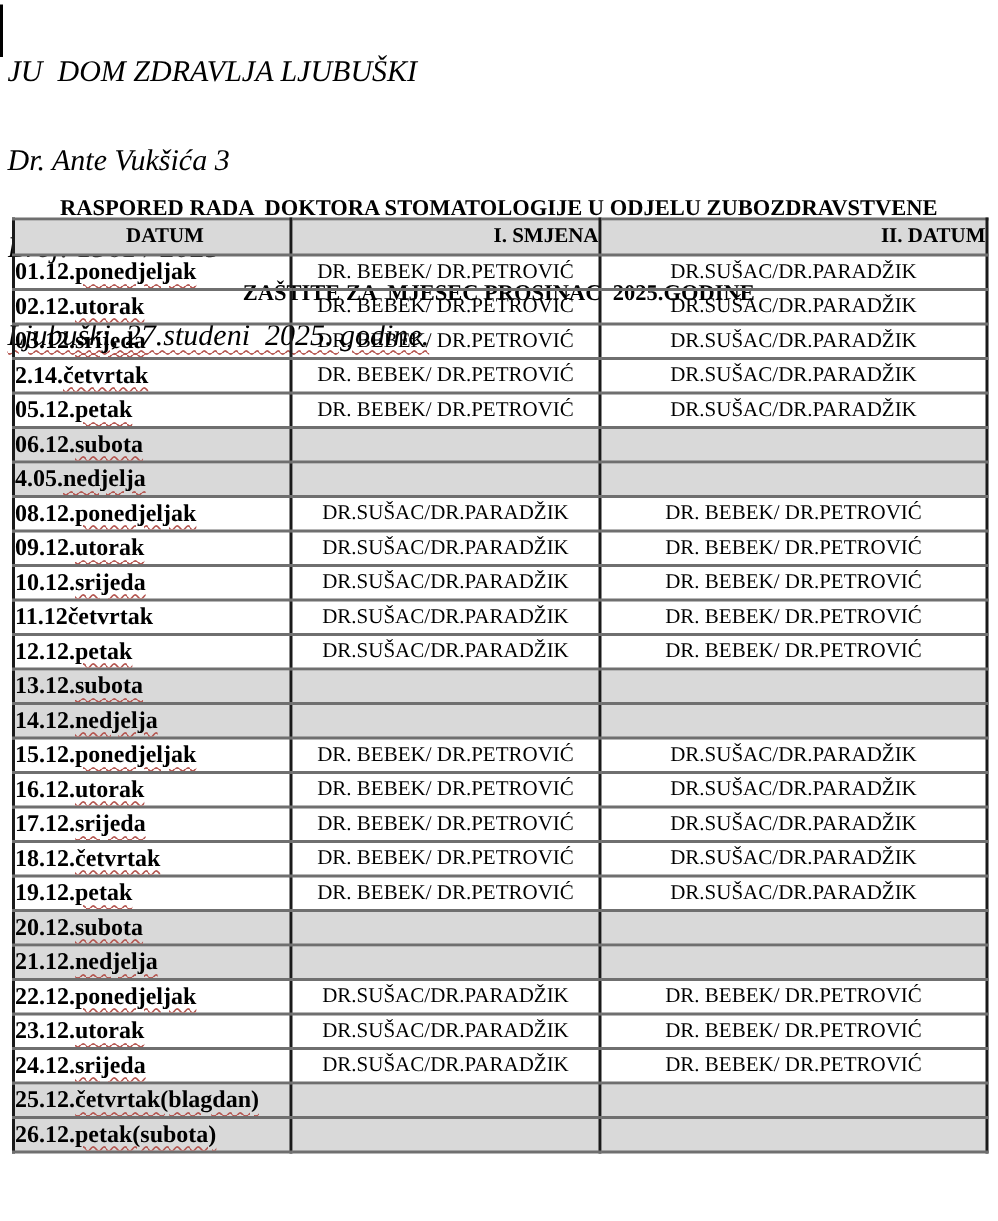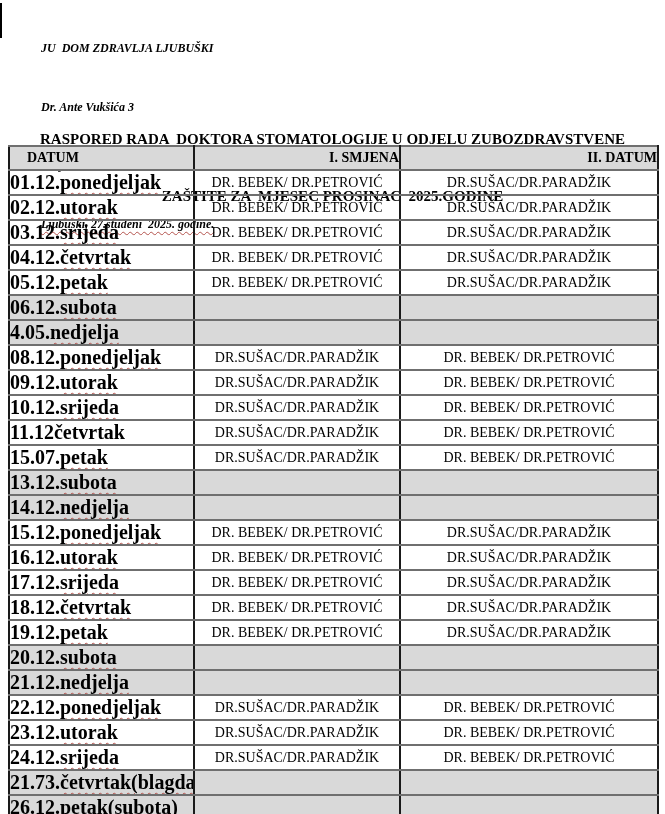--- a/index.html
+++ b/index.html
@@ -10,24 +10,23 @@
     overflow:hidden;
     font-family:"Liberation Serif","DejaVu Serif",serif;
     color:var(--text,#000);
   }
   .caret{
     position:absolute;left:0;top:3px;width:2px;height:35px;
     background:#000;
   }
   .letterhead{
     position:absolute;left:5px;top:0px;
-    font-weight:bold;font-style:italic;
-    font-size:12px;line-height:19.5px;
+    font-weight:normal;font-style:italic;
+    font-size:20px;line-height:19.5px;
     white-space:pre;
-    margin-left:36px;
   }
   .squiggle{
     text-decoration-line:underline;
     text-decoration-style:wavy;
     text-decoration-color:var(--sq,#b4544e);
     text-decoration-thickness:1px;
     text-underline-offset:3px;
   }
   .title{
     position:absolute;left:0;top:92px;width:665px;
@@ -52,27 +51,27 @@
     overflow:hidden;
   }
   table.schedule thead th{
     background:var(--gray,#d9d9d9);
     height:22px;
     font-size:14px;
     font-weight:bold;
     text-align:right;
   }
   table.schedule thead th.c-date{
-    text-align:left;
+    text-align:center;
     padding-left:17px;
   }
   table.schedule tbody td{height:21px;}
   td.date-cell{
     font-weight:bold;
-    font-size:20px;
+    font-size:16px;
     text-align:left;
     padding-left:6px;
     white-space:nowrap;
   }
   td.shift-cell{
     font-size:14px;
     text-align:center;
     white-space:nowrap;
   }
   tr.gray td{background:var(--gray,#d9d9d9);}
@@ -119,21 +118,21 @@
     <td class="date-cell"><span class="dnum">02.12.</span><span class="dday squiggle">utorak</span></td>
     <td class="shift-cell">DR. BEBEK/ DR.PETROVIĆ</td>
     <td class="shift-cell">DR.SUŠAC/DR.PARADŽIK</td>
   </tr>
         <tr>
     <td class="date-cell"><span class="dnum">03.12.</span><span class="dday squiggle">srijeda</span></td>
     <td class="shift-cell">DR. BEBEK/ DR.PETROVIĆ</td>
     <td class="shift-cell">DR.SUŠAC/DR.PARADŽIK</td>
   </tr>
         <tr>
-    <td class="date-cell"><span class="dnum">04.12.</span><span class="dday squiggle">četvrtak</span></td>
+    <td class="date-cell"><span class="dnum">2.14.</span><span class="dday squiggle">četvrtak</span></td>
     <td class="shift-cell">DR. BEBEK/ DR.PETROVIĆ</td>
     <td class="shift-cell">DR.SUŠAC/DR.PARADŽIK</td>
   </tr>
         <tr>
     <td class="date-cell"><span class="dnum">05.12.</span><span class="dday squiggle">petak</span></td>
     <td class="shift-cell">DR. BEBEK/ DR.PETROVIĆ</td>
     <td class="shift-cell">DR.SUŠAC/DR.PARADŽIK</td>
   </tr>
         <tr class="gray">
     <td class="date-cell"><span class="dnum">06.12.</span><span class="dday squiggle">subota</span></td>
@@ -159,21 +158,21 @@
     <td class="date-cell"><span class="dnum">10.12.</span><span class="dday squiggle">srijeda</span></td>
     <td class="shift-cell">DR.SUŠAC/DR.PARADŽIK</td>
     <td class="shift-cell">DR. BEBEK/ DR.PETROVIĆ</td>
   </tr>
         <tr>
     <td class="date-cell"><span class="dnum">11.12</span><span class="dday">četvrtak</span></td>
     <td class="shift-cell">DR.SUŠAC/DR.PARADŽIK</td>
     <td class="shift-cell">DR. BEBEK/ DR.PETROVIĆ</td>
   </tr>
         <tr>
-    <td class="date-cell"><span class="dnum">15.07.</span><span class="dday squiggle">petak</span></td>
+    <td class="date-cell"><span class="dnum">12.12.</span><span class="dday squiggle">petak</span></td>
     <td class="shift-cell">DR.SUŠAC/DR.PARADŽIK</td>
     <td class="shift-cell">DR. BEBEK/ DR.PETROVIĆ</td>
   </tr>
         <tr class="gray">
     <td class="date-cell"><span class="dnum">13.12.</span><span class="dday squiggle">subota</span></td>
     <td class="shift-cell"></td>
     <td class="shift-cell"></td>
   </tr>
         <tr class="gray">
     <td class="date-cell"><span class="dnum">14.12.</span><span class="dday squiggle">nedjelja</span></td>
@@ -224,21 +223,21 @@
     <td class="date-cell"><span class="dnum">23.12.</span><span class="dday squiggle">utorak</span></td>
     <td class="shift-cell">DR.SUŠAC/DR.PARADŽIK</td>
     <td class="shift-cell">DR. BEBEK/ DR.PETROVIĆ</td>
   </tr>
         <tr>
     <td class="date-cell"><span class="dnum">24.12.</span><span class="dday squiggle">srijeda</span></td>
     <td class="shift-cell">DR.SUŠAC/DR.PARADŽIK</td>
     <td class="shift-cell">DR. BEBEK/ DR.PETROVIĆ</td>
   </tr>
         <tr class="gray">
-    <td class="date-cell"><span class="dnum">21.73.</span><span class="dday squiggle">četvrtak(blagdan)</span></td>
+    <td class="date-cell"><span class="dnum">25.12.</span><span class="dday squiggle">četvrtak(blagdan)</span></td>
     <td class="shift-cell"></td>
     <td class="shift-cell"></td>
   </tr>
         <tr class="gray">
     <td class="date-cell"><span class="dnum">26.12.</span><span class="dday squiggle">petak(subota)</span></td>
     <td class="shift-cell"></td>
     <td class="shift-cell"></td>
   </tr>
       </tbody>
   </table>

